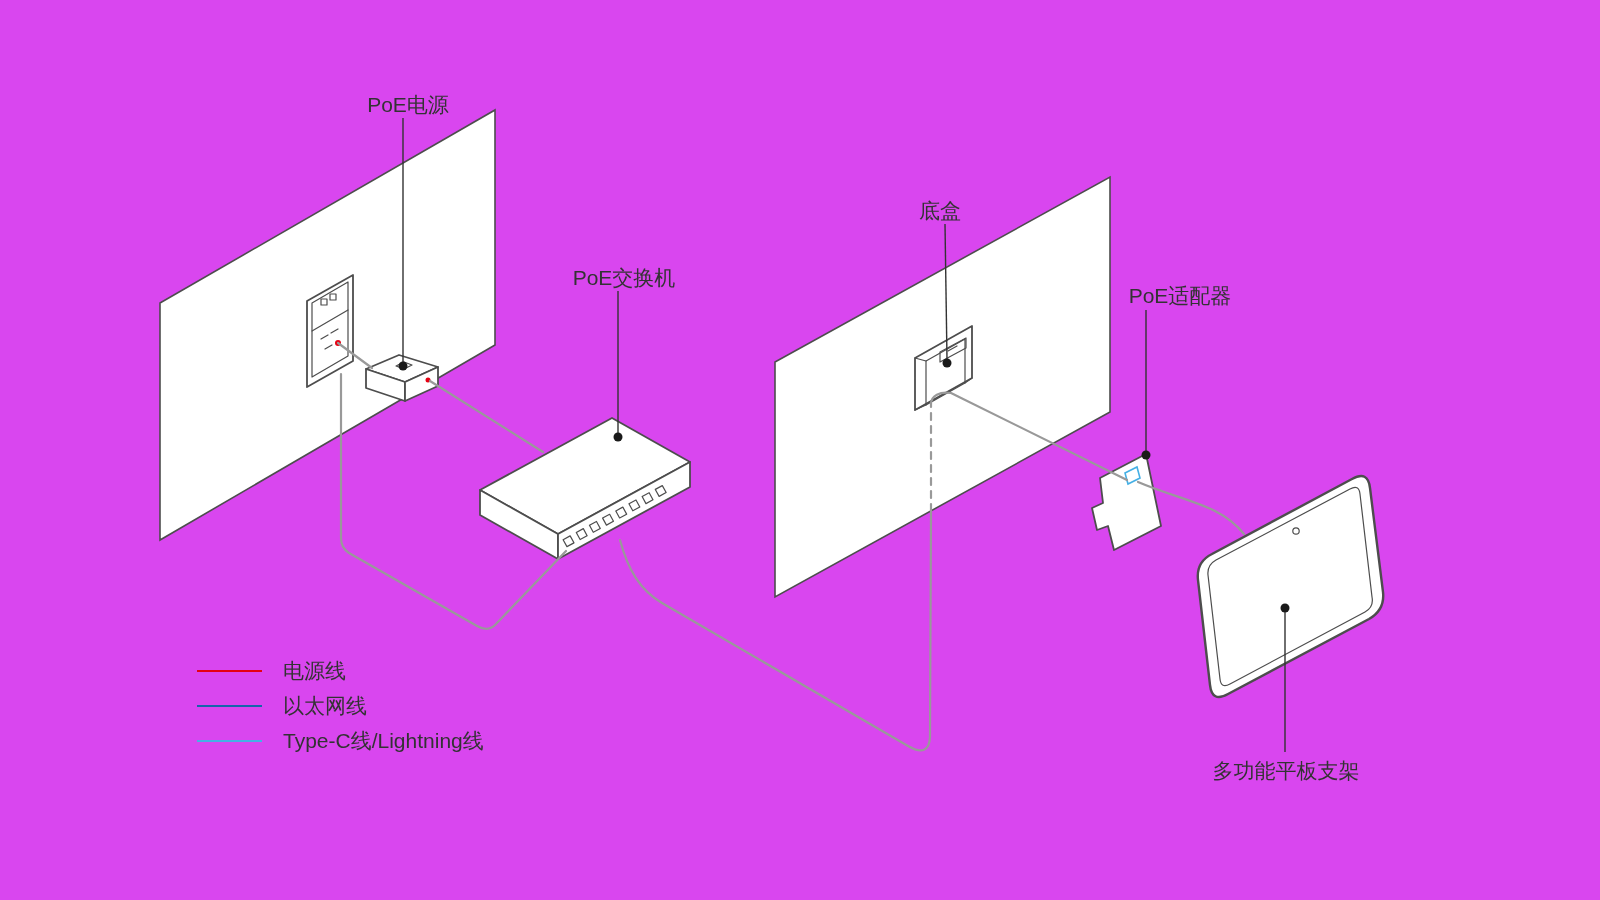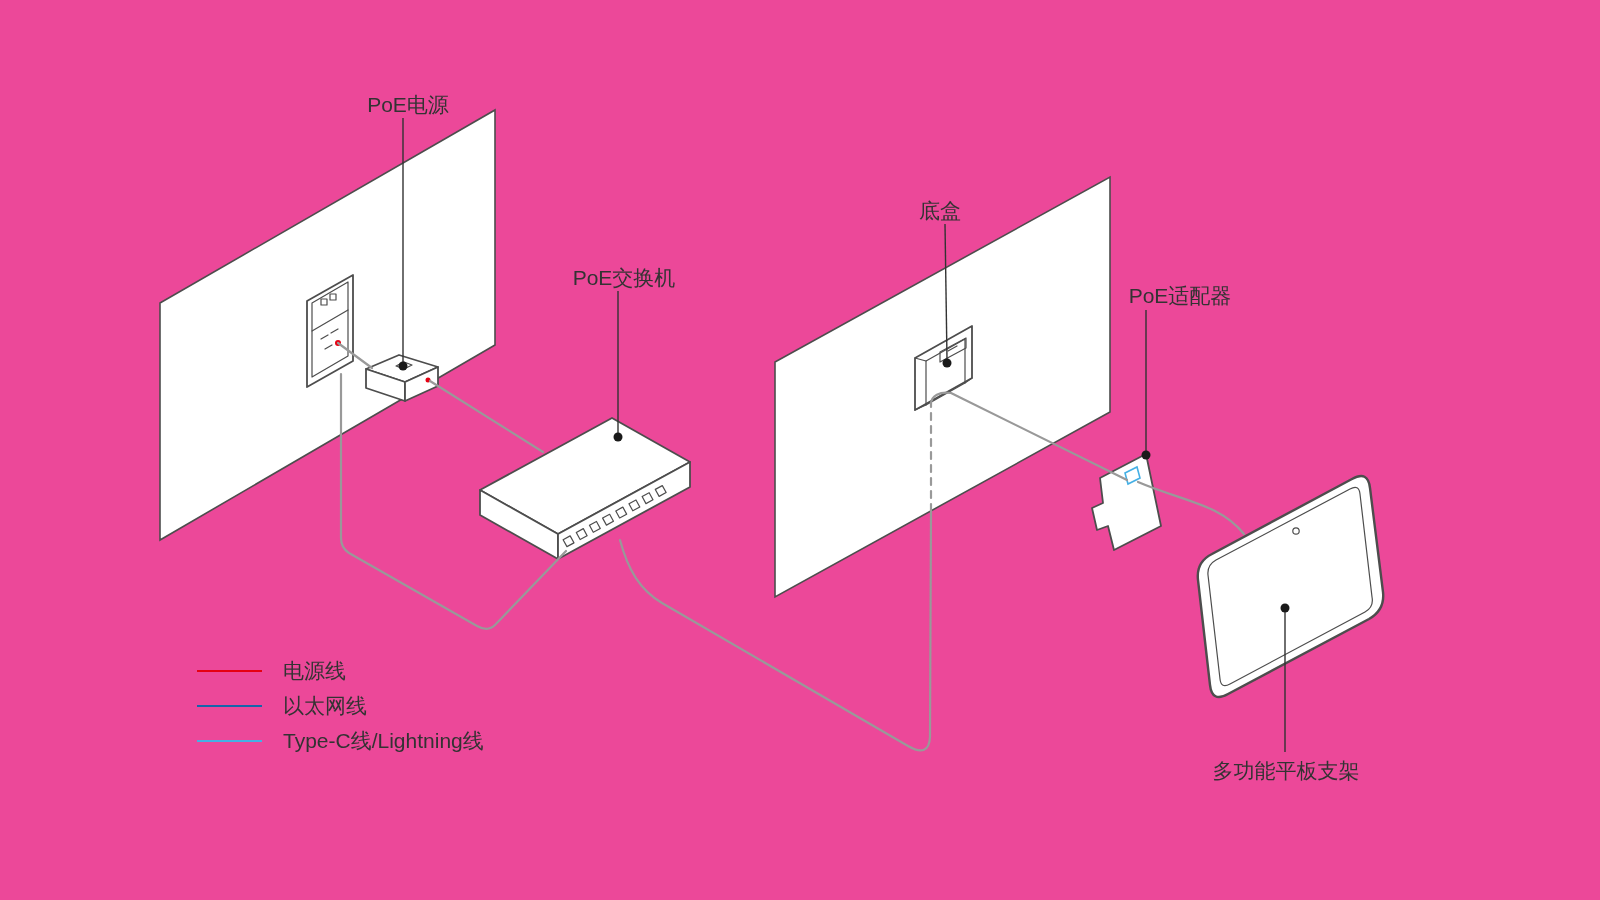--- a/index.html
+++ b/index.html
@@ -1,16 +1,16 @@
 <!DOCTYPE html>
 <html><head>
 <meta charset="utf-8">
 <style>
   html,body{margin:0;padding:0;background:#ffffff;}
-  .stage{position:relative;width:1600px;height:900px;background:#ec4899;overflow:hidden;}
+  .stage{position:relative;width:1600px;height:900px;background:#d946ef;overflow:hidden;}
   svg{display:block;}
   .wall{fill:#ffffff;stroke:#4d4d4d;stroke-width:1.6;}
   .device{fill:#ffffff;stroke:#4d4d4d;stroke-width:1.8;stroke-linejoin:round;stroke-linecap:round;}
   .thin{fill:none;stroke:#4d4d4d;stroke-width:1.2;stroke-linejoin:round;stroke-linecap:round;}
   .cable{fill:none;stroke:#999999;stroke-width:2.2;stroke-linecap:round;stroke-linejoin:round;}
   .dashed{stroke-dasharray:7 6;}
   .leader{stroke:#333333;stroke-width:1.4;}
   .dot{fill:#1a1a1a;}
   .lbl{font-family:"Liberation Sans","DejaVu Sans",sans-serif;font-size:21px;fill:#333333;}
   .legend-line{fill:none;stroke-width:2.2;}

